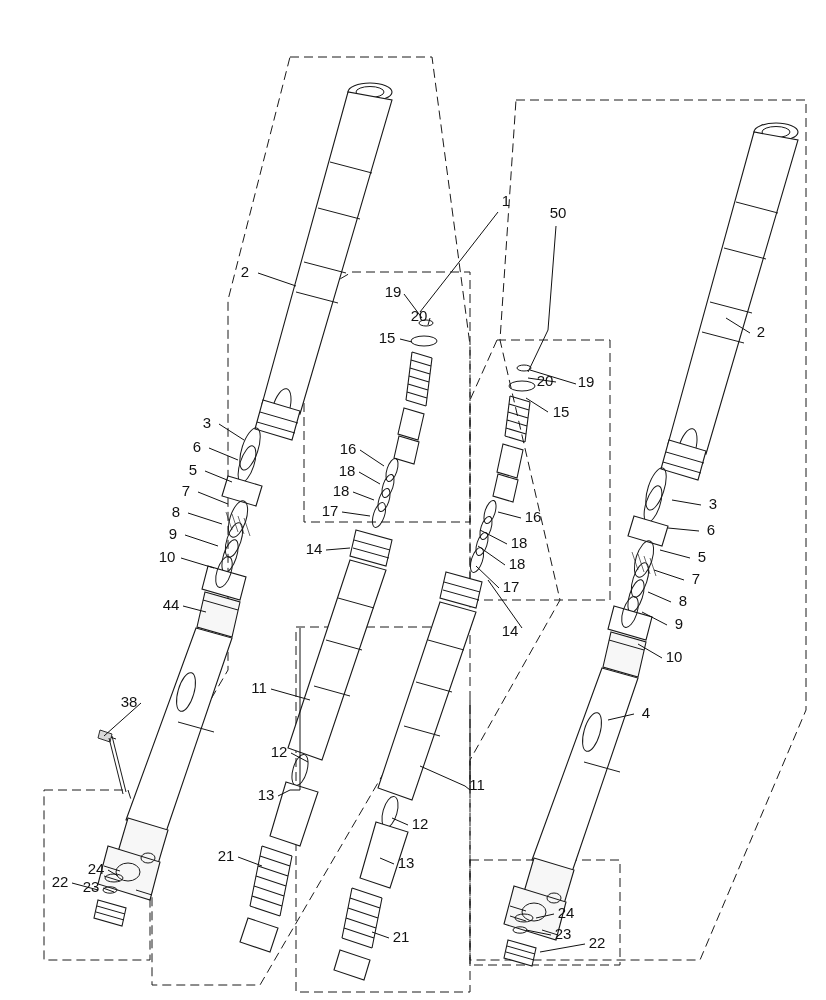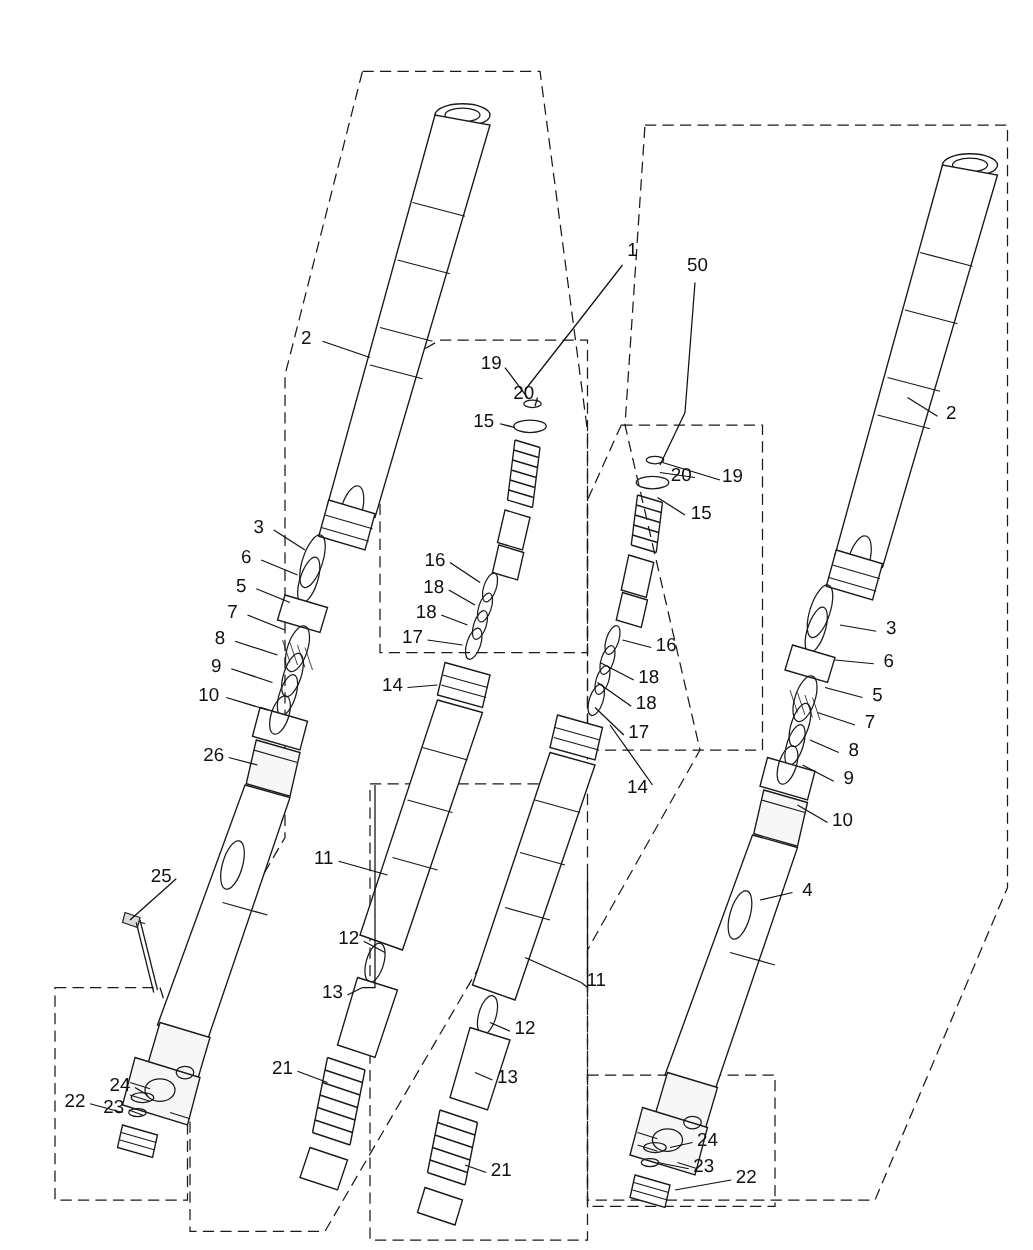--- a/index.html
+++ b/index.html
@@ -322,27 +322,27 @@
   <div class="callout" style="left:533px; top:516px;">16</div>
   <div class="callout" style="left:173px; top:533px;">9</div>
   <div class="callout" style="left:711px; top:529px;">6</div>
   <div class="callout" style="left:519px; top:542px;">18</div>
   <div class="callout" style="left:314px; top:548px;">14</div>
   <div class="callout" style="left:167px; top:556px;">10</div>
   <div class="callout" style="left:702px; top:556px;">5</div>
   <div class="callout" style="left:517px; top:563px;">18</div>
   <div class="callout" style="left:696px; top:578px;">7</div>
   <div class="callout" style="left:511px; top:586px;">17</div>
-  <div class="callout" style="left:171px; top:604px;">26</div>
+  <div class="callout" style="left:171px; top:604px;">44</div>
   <div class="callout" style="left:683px; top:600px;">8</div>
   <div class="callout" style="left:510px; top:630px;">14</div>
   <div class="callout" style="left:679px; top:623px;">9</div>
   <div class="callout" style="left:674px; top:656px;">10</div>
   <div class="callout" style="left:259px; top:687px;">11</div>
-  <div class="callout" style="left:129px; top:701px;">25</div>
+  <div class="callout" style="left:129px; top:701px;">38</div>
   <div class="callout" style="left:646px; top:712px;">4</div>
   <div class="callout" style="left:279px; top:751px;">12</div>
   <div class="callout" style="left:266px; top:794px;">13</div>
   <div class="callout" style="left:477px; top:784px;">11</div>
   <div class="callout" style="left:420px; top:823px;">12</div>
   <div class="callout" style="left:226px; top:855px;">21</div>
   <div class="callout" style="left:406px; top:862px;">13</div>
   <div class="callout" style="left:96px;  top:868px;">24</div>
   <div class="callout" style="left:60px;  top:881px;">22</div>
   <div class="callout" style="left:91px;  top:886px;">23</div>

